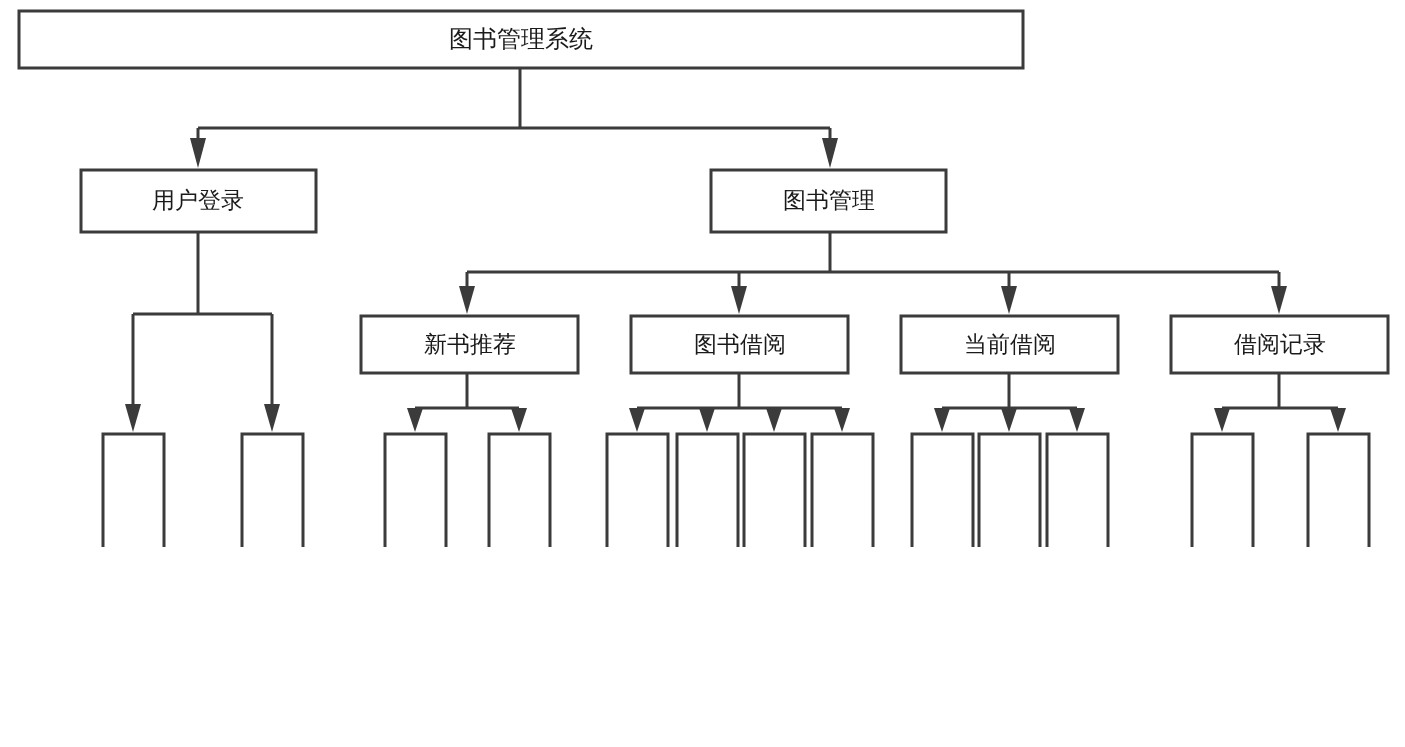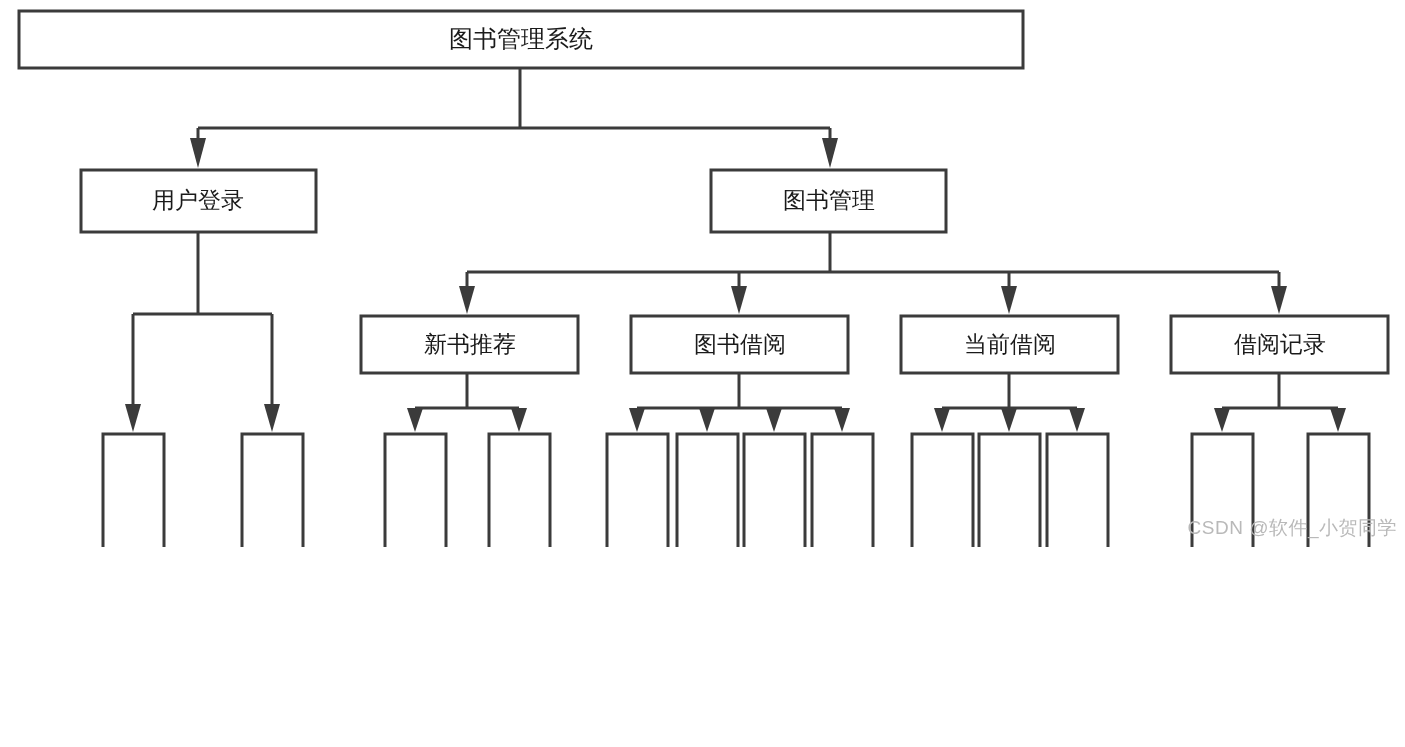--- a/index.html
+++ b/index.html
@@ -224,15 +224,14 @@
   <div class="vlabel" style="left:744px; top:434px; width:61px; height:301px; padding-top:14px;">编辑图书（管理员）</div>
   <div class="vlabel" style="left:812px; top:434px; width:61px; height:301px; padding-top:96px;">借阅图书</div>
 
   <div class="vlabel" style="left:912px; top:434px; width:61px; height:301px; padding-top:96px;">查询图书</div>
   <div class="vlabel" style="left:979px; top:434px; width:61px; height:301px; padding-top:96px;">归还图书</div>
   <div class="vlabel" style="left:1047px; top:434px; width:61px; height:301px; padding-top:14px;">确认归还（管理员）</div>
 
   <div class="vlabel" style="left:1192px; top:434px; width:61px; height:301px; padding-top:40px;">新增借阅记录</div>
   <div class="vlabel" style="left:1308px; top:434px; width:61px; height:301px; padding-top:40px;">查询借阅记录</div>
 
-  <div class="watermark">CSDN @软件_小贺同学</div>
 
 </div>
 
 </body></html>

